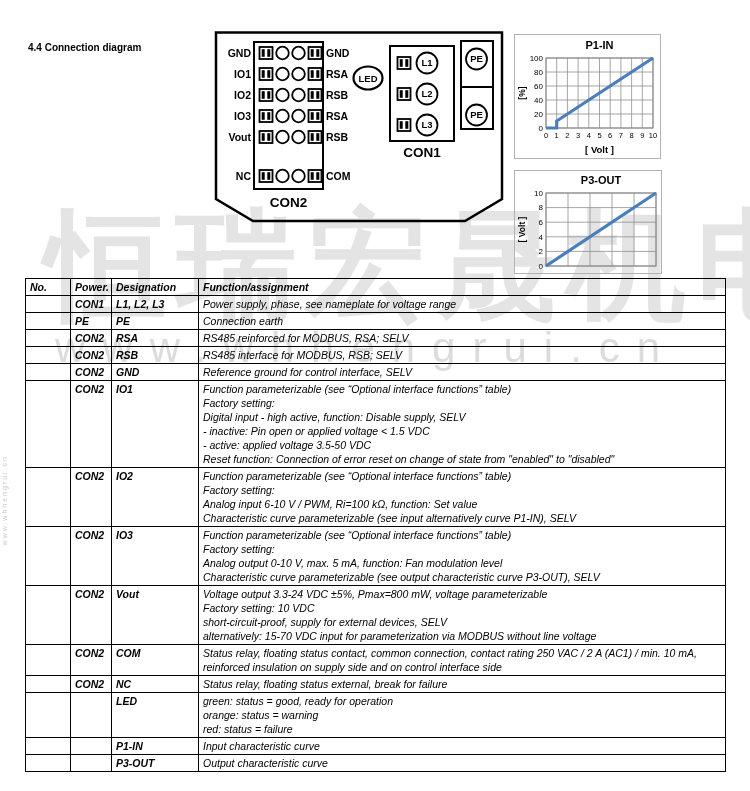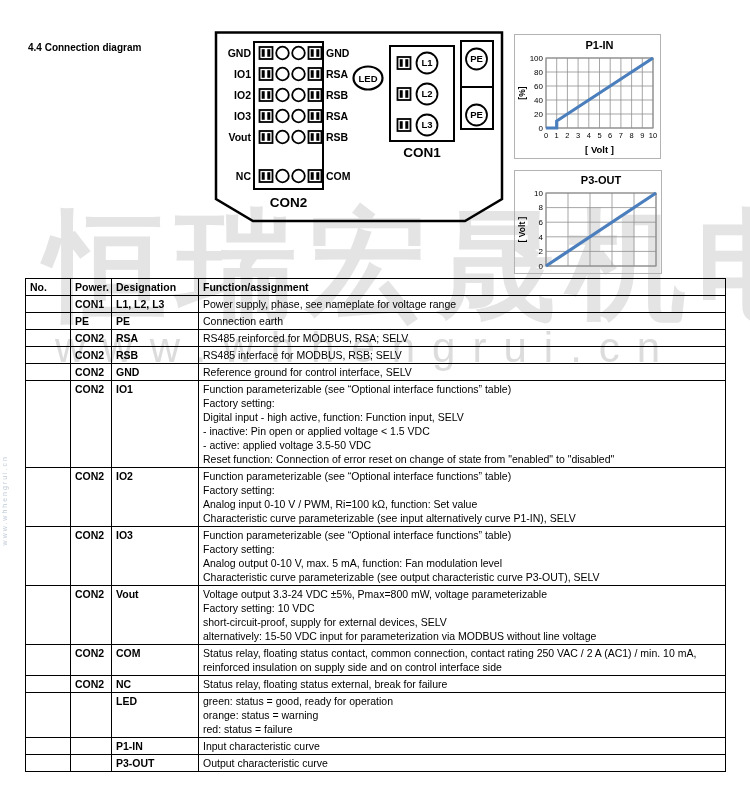--- a/index.html
+++ b/index.html
@@ -21,21 +21,21 @@
   #chart-p3out{left:514px;top:170px;width:146px;height:102px;}
   
   table.conn{
     position:absolute;left:25px;top:278px;z-index:1;
     width:701px;border-collapse:collapse;table-layout:fixed;background:transparent;
   }
   table.conn th,table.conn td{
     border:1px solid #000;font-size:10.5px;line-height:14px;
     padding:1px 4px;vertical-align:top;text-align:left;overflow:hidden;
   }
-  table.conn{border:1.5px solid #000;}
+  table.conn{border:1.5px solid #000;font-style:italic;}
   table.conn th{font-weight:bold;}
   td.c-conn,td.c-desig{font-weight:bold;}
   col.w-no{width:45px;}col.w-conn{width:41px;}col.w-desig{width:87px;}
 </style>
 </head>
 <body>
 
 <div class="wm wm-cjk">恒瑞宏晟机电</div>
 <div class="wm wm-url">www.whhengrui.cn</div>
 <div class="wm wm-side">www.whhengrui.cn</div>
@@ -287,34 +287,34 @@
           <div>Reference ground for control interface, SELV</div>
         </td>
       </tr>
       <tr>
         <td class="c-no"></td>
         <td class="c-conn">CON2</td>
         <td class="c-desig">IO1</td>
         <td class="c-func">
           <div>Function parameterizable (see “Optional interface functions” table)</div>
           <div>Factory setting:</div>
-          <div>Digital input - high active, function: Function input, SELV</div>
+          <div>Digital input - high active, function: Disable supply, SELV</div>
           <div>- inactive: Pin open or applied voltage &lt; 1.5 VDC</div>
           <div>- active: applied voltage 3.5-50 VDC</div>
           <div>Reset function: Connection of error reset on change of state from "enabled" to "disabled"</div>
         </td>
       </tr>
       <tr>
         <td class="c-no"></td>
         <td class="c-conn">CON2</td>
         <td class="c-desig">IO2</td>
         <td class="c-func">
           <div>Function parameterizable (see “Optional interface functions” table)</div>
           <div>Factory setting:</div>
-          <div>Analog input 0-10 V / PWM, Ri=100 kΩ, function: Set value</div>
+          <div>Analog input 6-10 V / PWM, Ri=100 kΩ, function: Set value</div>
           <div>Characteristic curve parameterizable (see input alternatively curve P1-IN), SELV</div>
         </td>
       </tr>
       <tr>
         <td class="c-no"></td>
         <td class="c-conn">CON2</td>
         <td class="c-desig">IO3</td>
         <td class="c-func">
           <div>Function parameterizable (see “Optional interface functions” table)</div>
           <div>Factory setting:</div>
@@ -323,21 +323,21 @@
         </td>
       </tr>
       <tr>
         <td class="c-no"></td>
         <td class="c-conn">CON2</td>
         <td class="c-desig">Vout</td>
         <td class="c-func">
           <div>Voltage output 3.3-24 VDC ±5%, Pmax=800 mW, voltage parameterizable</div>
           <div>Factory setting: 10 VDC</div>
           <div>short-circuit-proof, supply for external devices, SELV</div>
-          <div>alternatively: 15-50 VDC input for parameterization via MODBUS without line voltage</div>
+          <div>alternatively: 15-70 VDC input for parameterization via MODBUS without line voltage</div>
         </td>
       </tr>
       <tr>
         <td class="c-no"></td>
         <td class="c-conn">CON2</td>
         <td class="c-desig">COM</td>
         <td class="c-func">
           <div>Status relay, floating status contact, common connection, contact rating 250 VAC / 2 A (AC1) / min. 10 mA,</div>
           <div>reinforced insulation on supply side and on control interface side</div>
         </td>

